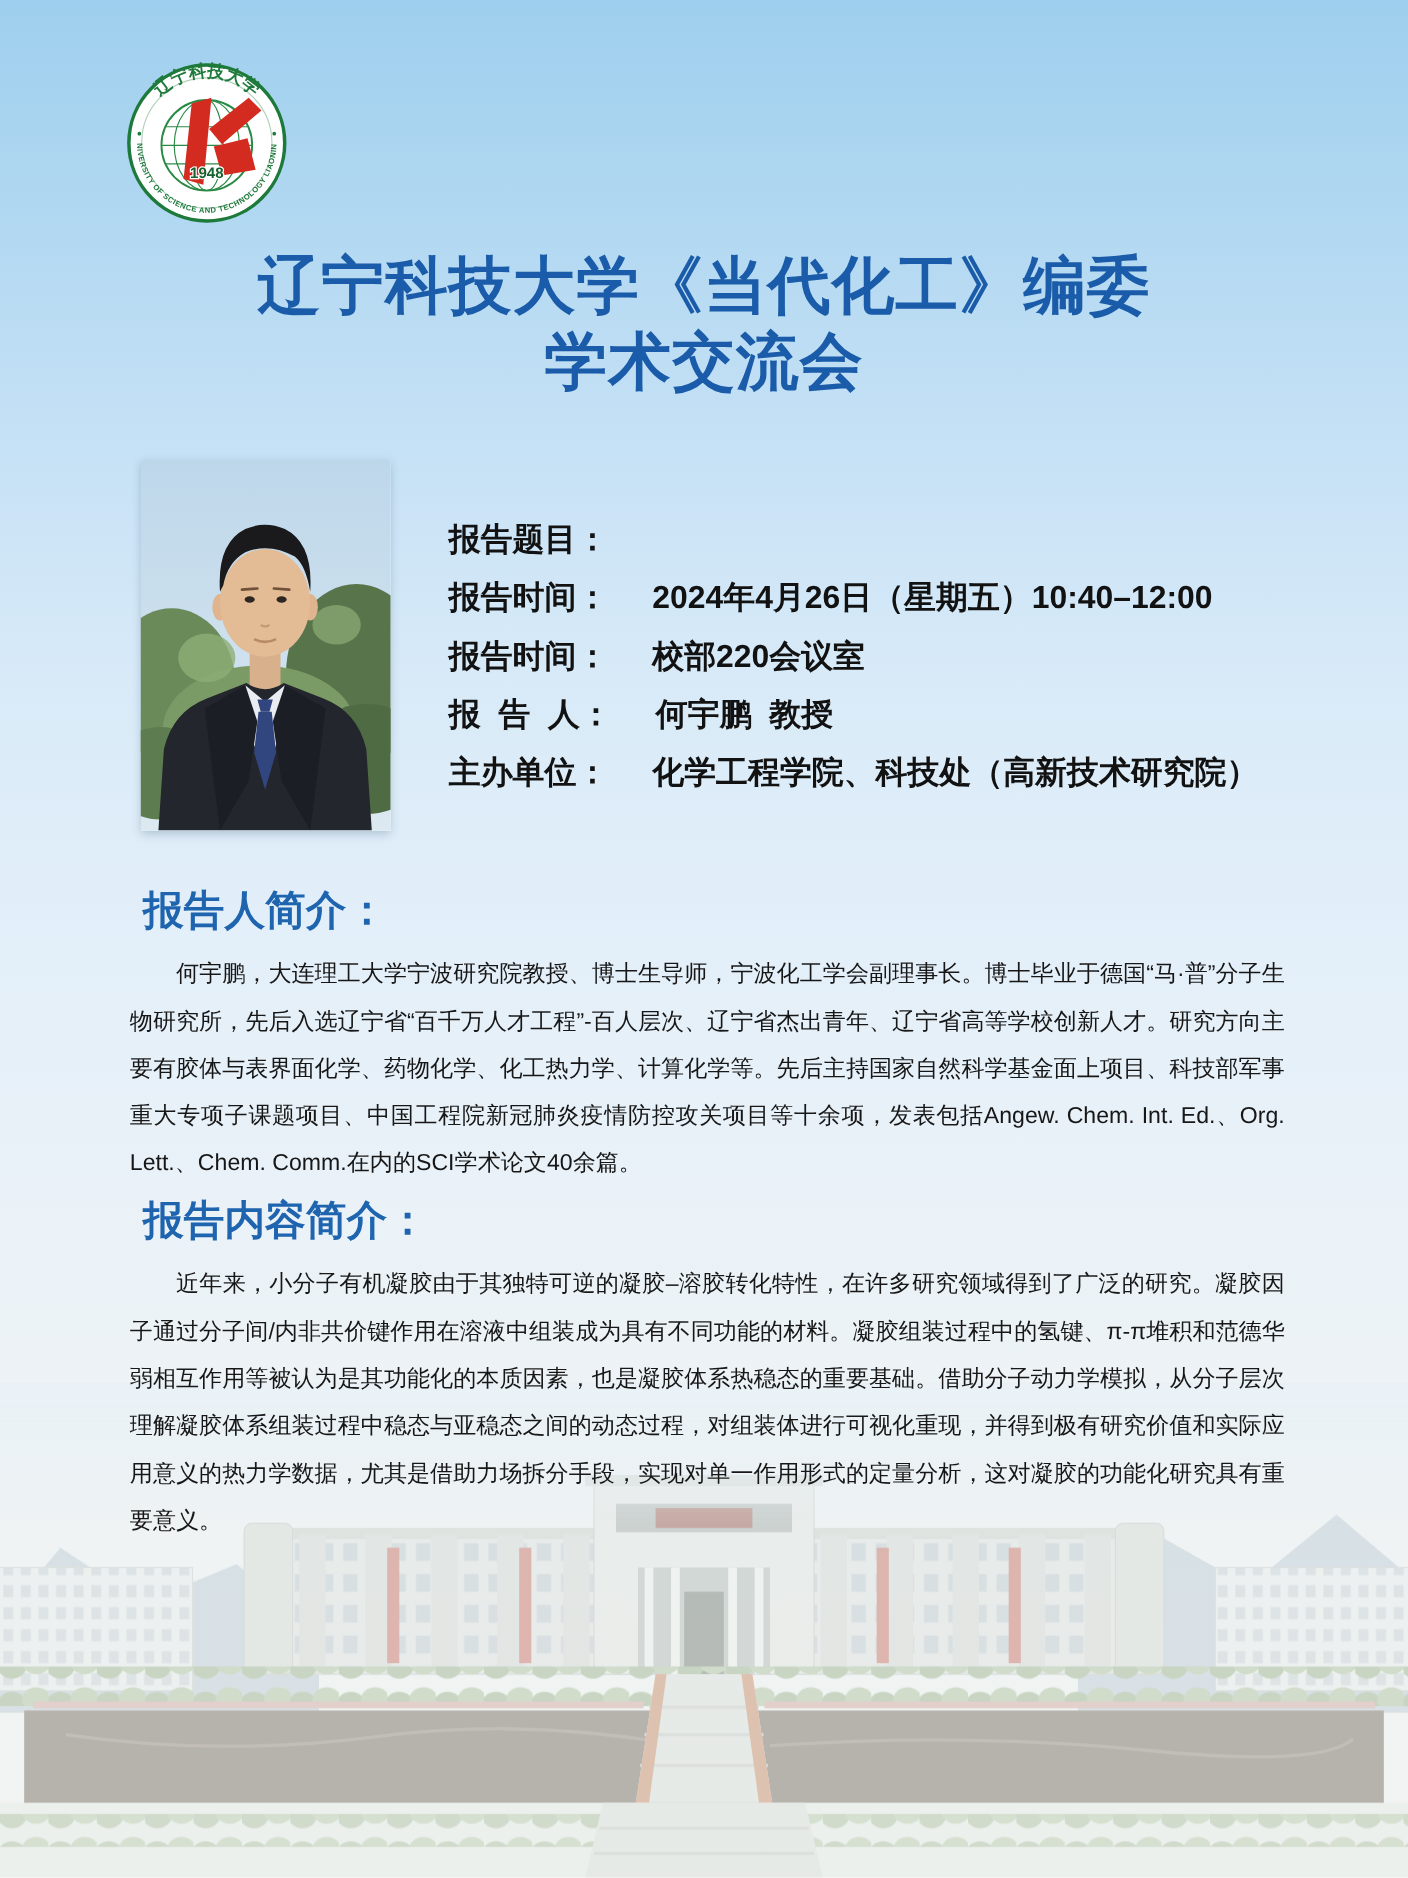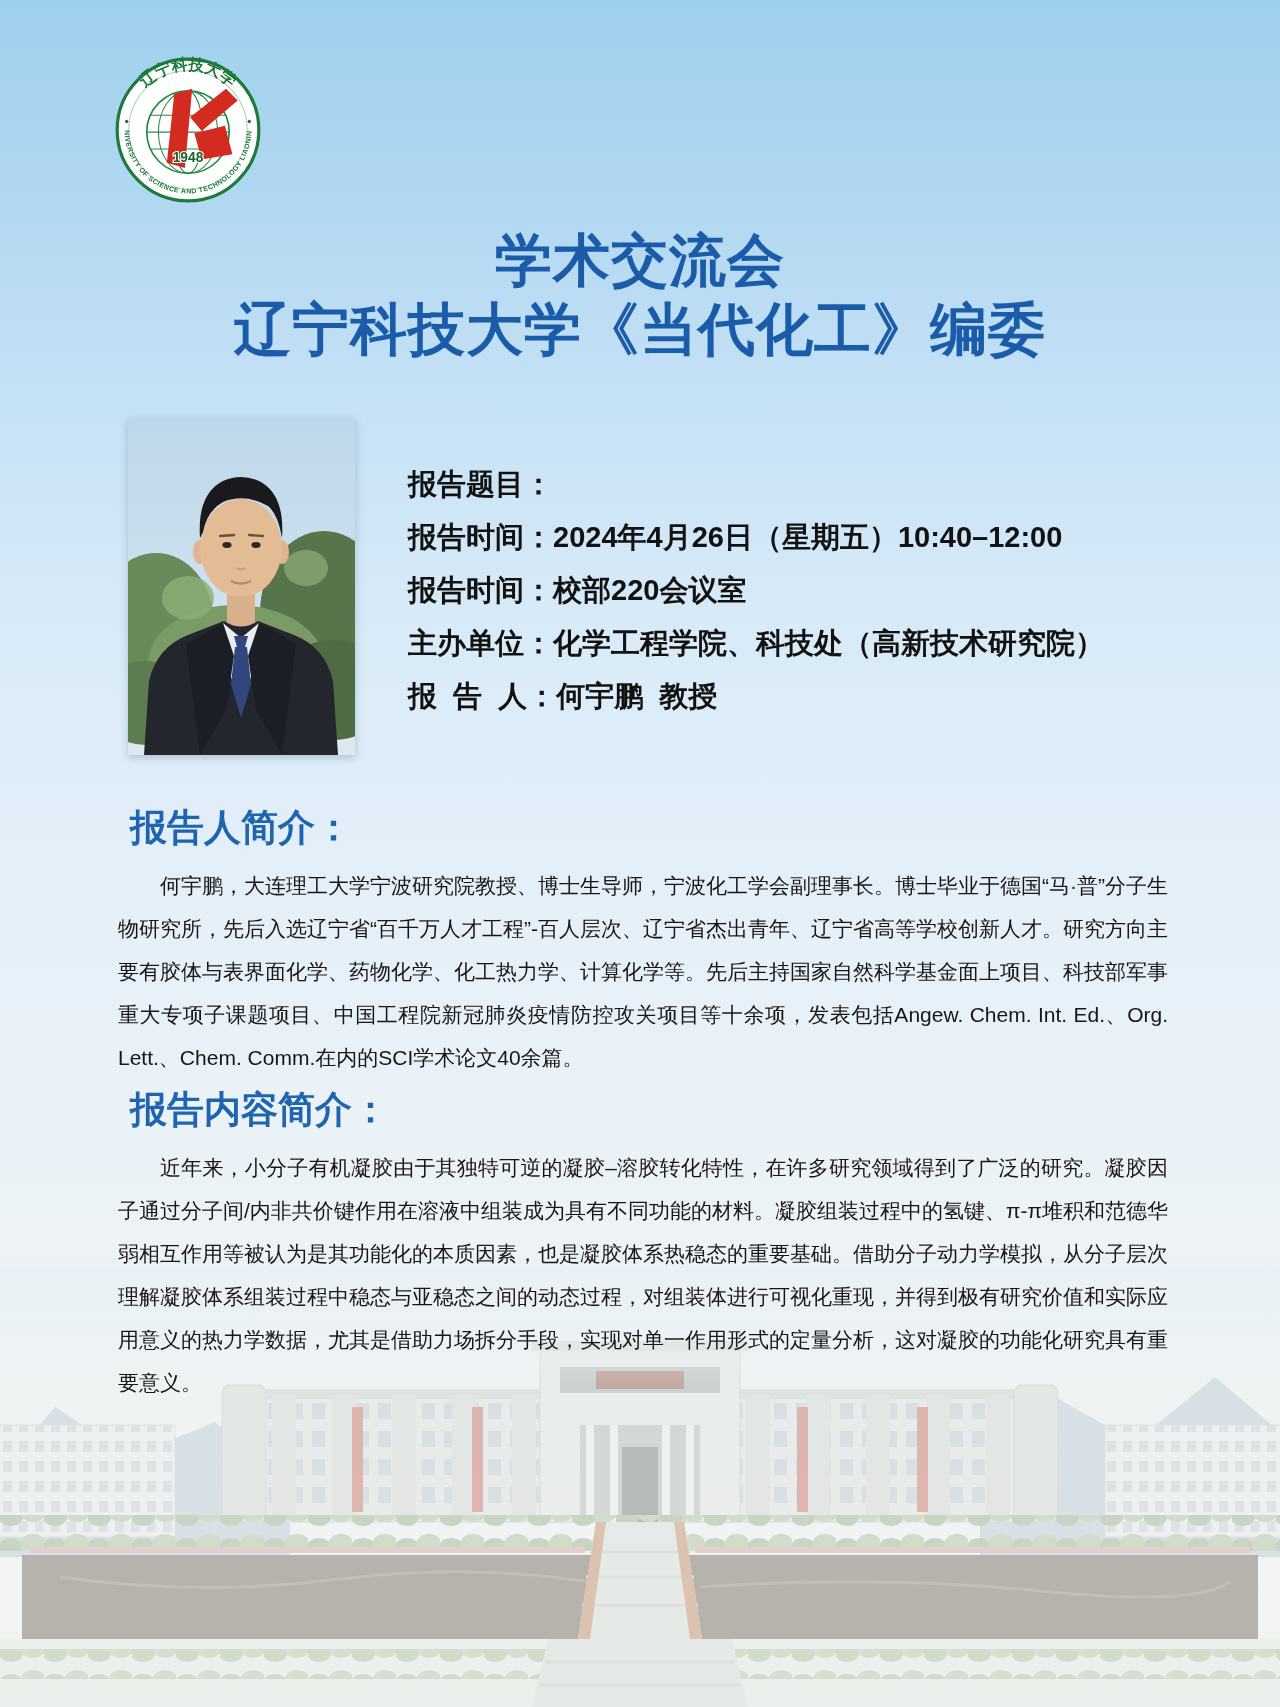--- a/index.html
+++ b/index.html
@@ -7,21 +7,21 @@
   .poster{position:relative;width:1280px;height:1707px;overflow:hidden;
     background:linear-gradient(180deg,#9ecfee 0%,#abd5f0 8%,#c3e0f5 22%,#d8eaf8 36%,#e3eff9 50%,#eaf2f8 64%,#eff3f3 82%,#f1f4f2 100%);}
   .bg-building{position:absolute;left:0;bottom:0;width:1280px;height:450px;}
   .logo{position:absolute;left:114px;top:56px;width:148px;height:148px;}
   .title{position:absolute;left:0;top:226px;width:100%;margin:0;text-align:center;
     color:#1a5ca9;font-size:57px;font-weight:bold;line-height:69px;letter-spacing:1px;}
   .title span{display:block;}
   .portrait{position:absolute;left:128px;top:418px;width:227px;height:337px;box-shadow:0 3px 8px rgba(40,70,100,.25);}
   .portrait svg{display:block;}
   .info{position:absolute;left:408px;top:458px;}
-  .info-row{display:flex;height:53px;align-items:center;font-size:29px;font-weight:bold;color:#121212;}
+  .info-row{display:flex;height:53px;align-items:flex-end;font-size:29px;font-weight:bold;color:#121212;gap:40px;}
   .info-label{white-space:pre;}
   .info-value{white-space:pre;}
   .section{position:absolute;left:118px;width:1050px;z-index:2;}
   .sec1{top:794px;}
   .sec2{top:1076px;}
   .section h2{margin:12px;color:#1e64af;font-size:37px;font-weight:bold;line-height:44px;}
   .section p{margin:14px 0 0 0;color:#171717;font-size:21px;line-height:43px;
     text-align:justify;text-indent:2em;}
 </style>
 </head>
@@ -145,22 +145,22 @@
       <g fill="#d42b20">
         <polygon points="57,36 74,31 67,106 50,101"></polygon>
         <polygon points="72,58 106,31 117,42 83,71"></polygon>
         <polygon points="76,73 105,66 112,93 83,98"></polygon>
       </g>
       <text x="70" y="100" text-anchor="middle" font-size="13" font-weight="bold" fill="#17632f" stroke="#ffffff" stroke-width="2" paint-order="stroke">1948</text>
     </svg>
   </div>
 
   <h1 class="title">
+    <span>辽宁科技大学《当代化工》编委</span>
     <span>学术交流会</span>
-    <span>辽宁科技大学《当代化工》编委</span>
   </h1>
 
   <div class="portrait">
     <svg viewBox="0 0 227 337" width="227" height="337">
       <defs>
         <linearGradient id="skyg" x1="0" y1="0" x2="0" y2="1">
           <stop offset="0" stop-color="#bdd7ea"></stop>
           <stop offset="1" stop-color="#dde9f1"></stop>
         </linearGradient>
       </defs>
@@ -204,26 +204,26 @@
     </div>
     <div class="info-row">
       <span class="info-label">报告时间：</span>
       <span class="info-value">2024年4月26日（星期五）10:40–12:00</span>
     </div>
     <div class="info-row">
       <span class="info-label">报告时间：</span>
       <span class="info-value">校部220会议室</span>
     </div>
     <div class="info-row">
+      <span class="info-label">报  告  人：</span>
+      <span class="info-value">何宇鹏  教授</span>
+    </div>
+    <div class="info-row">
       <span class="info-label">主办单位：</span>
       <span class="info-value">化学工程学院、科技处（高新技术研究院）</span>
-    </div>
-    <div class="info-row">
-      <span class="info-label">报  告  人：</span>
-      <span class="info-value">何宇鹏  教授</span>
     </div>
   </div>
 
   <div class="section sec1">
     <h2>报告人简介：</h2>
     <p>何宇鹏，大连理工大学宁波研究院教授、博士生导师，宁波化工学会副理事长。博士毕业于德国“马·普”分子生物研究所，先后入选辽宁省“百千万人才工程”-百人层次、辽宁省杰出青年、辽宁省高等学校创新人才。研究方向主要有胶体与表界面化学、药物化学、化工热力学、计算化学等。先后主持国家自然科学基金面上项目、科技部军事重大专项子课题项目、中国工程院新冠肺炎疫情防控攻关项目等十余项，发表包括Angew. Chem. Int. Ed.、Org. Lett.、Chem. Comm.在内的SCI学术论文40余篇。</p>
   </div>
 
   <div class="section sec2">
     <h2>报告内容简介：</h2>

